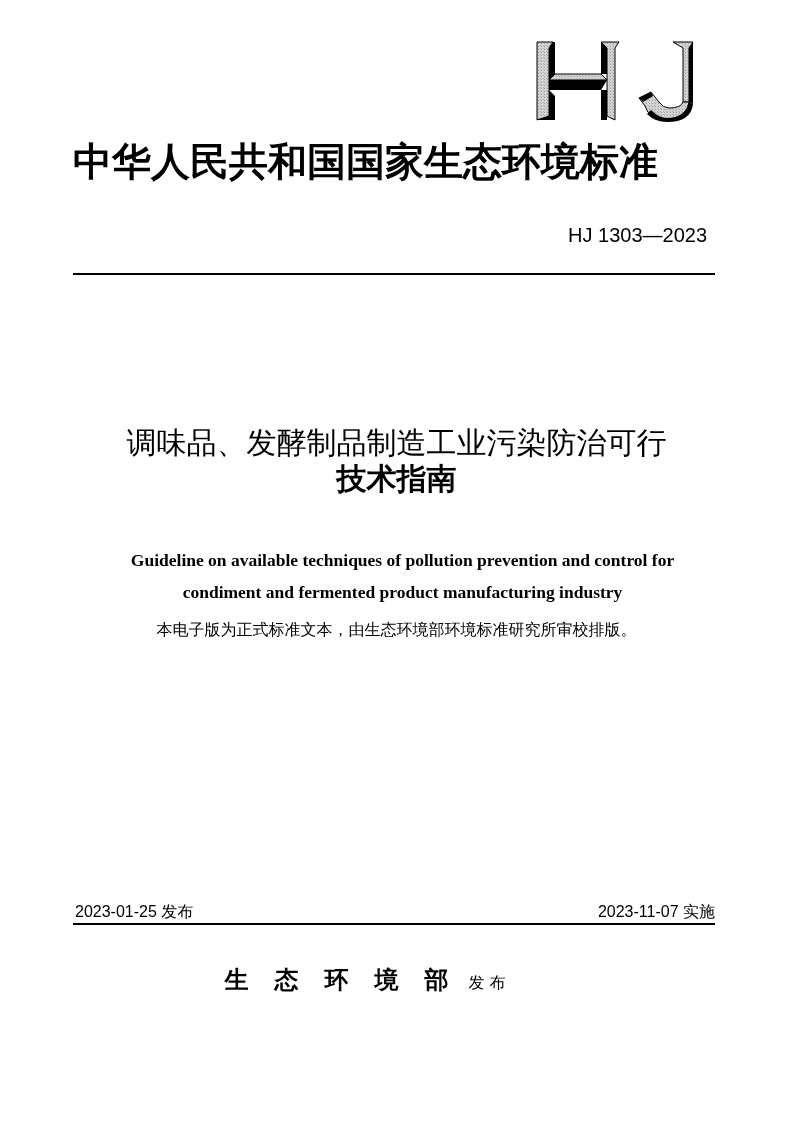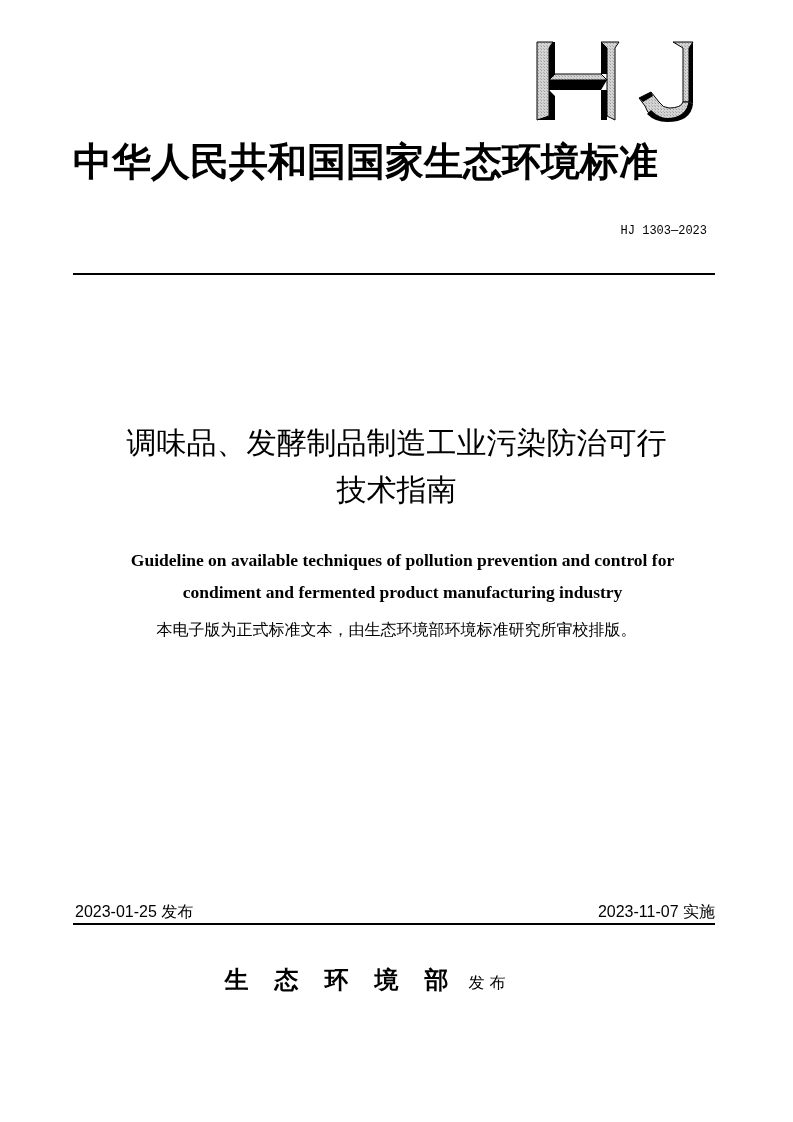--- a/index.html
+++ b/index.html
@@ -1,20 +1,20 @@
 <!DOCTYPE html>
 <html><head>
   <meta charset="utf-8">
   <style>
     html, body { margin: 0; padding: 0; background: #ffffff; }
     body { width: 793px; height: 1122px; position: relative; overflow: hidden; color: #000; }
     .abs { position: absolute; }
     .logo { left: 535px; top: 40px; width: 162px; height: 82px; }
     .std-org { left: 73px; top: 138px; width: 645px; font-family: Liberation Serif, serif; font-weight: bold; font-size: 39px; letter-spacing: 0px; white-space: nowrap; line-height: 48px; }
-    .std-no { right: 86px; top: 224px; font-family: Liberation Mono, monospace; font-size: 12px; white-space: nowrap; }
+    .std-no { right: 86px; top: 224px; font-family: Liberation Sans, sans-serif; font-size: 20px; white-space: nowrap; }
     .rule { left: 73px; width: 642px; height: 2px; background: #000; }
     .title-cn { left: 0; width: 793px; text-align: center; font-family: "DejaVu Sans", "Liberation Sans", sans-serif; font-size: 30px; line-height: 36px; white-space: nowrap; }
     .title-en { left: 0; width: 793px; text-align: center; font-family: "Liberation Serif", "DejaVu Serif", serif; font-weight: bold; font-size: 17.5px; line-height: 22px; white-space: nowrap; margin-left: 6px; }
     .note-cn { left: 0; width: 793px; text-align: center; font-family: "DejaVu Sans", "Liberation Sans", sans-serif; font-size: 16px; line-height: 22px; white-space: nowrap; }
     .date { top: 902px; font-family: "Liberation Sans", "DejaVu Sans", sans-serif; font-size: 16px; white-space: nowrap; }
     .date-left { left: 75px; }
     .date-right { right: 78px; }
     .issuer { left: 0; width: 735px; top: 964px; text-align: center; white-space: nowrap; }
     .issuer-name { font-family: "DejaVu Serif", "Liberation Serif", serif; font-weight: bold; font-size: 24px; letter-spacing: 26px; }
     .issuer-suffix { font-family: "DejaVu Sans", "Liberation Sans", sans-serif; font-size: 16px; letter-spacing: 5px; margin-left: -10px; }
@@ -52,21 +52,21 @@
   </svg>
 </div>
 
 <div class="abs std-org">中华人民共和国国家生态环境标准</div>
 
 <div class="abs std-no">HJ 1303—2023</div>
 
 <div class="abs rule" style="top:273px;"></div>
 
 <div class="abs title-cn" style="top:425px;">调味品、发酵制品制造工业污染防治可行</div>
-<div class="abs title-cn" style="top:472px;">技术指南</div>
+<div class="abs title-cn" style="top:461px;font-weight:bold;">技术指南</div>
 
 <div class="abs title-en" style="top:549px;">Guideline on available techniques of pollution prevention and control for</div>
 <div class="abs title-en" style="top:581px;text-align:center;">condiment and fermented product manufacturing industry</div>
 
 <div class="abs note-cn" style="top:619px;">本电子版为正式标准文本，由生态环境部环境标准研究所审校排版。</div>
 
 <div class="abs date date-left">2023-01-25 发布</div>
 <div class="abs date date-right">2023-11-07 实施</div>
 
 <div class="abs rule" style="top:923px;"></div>

